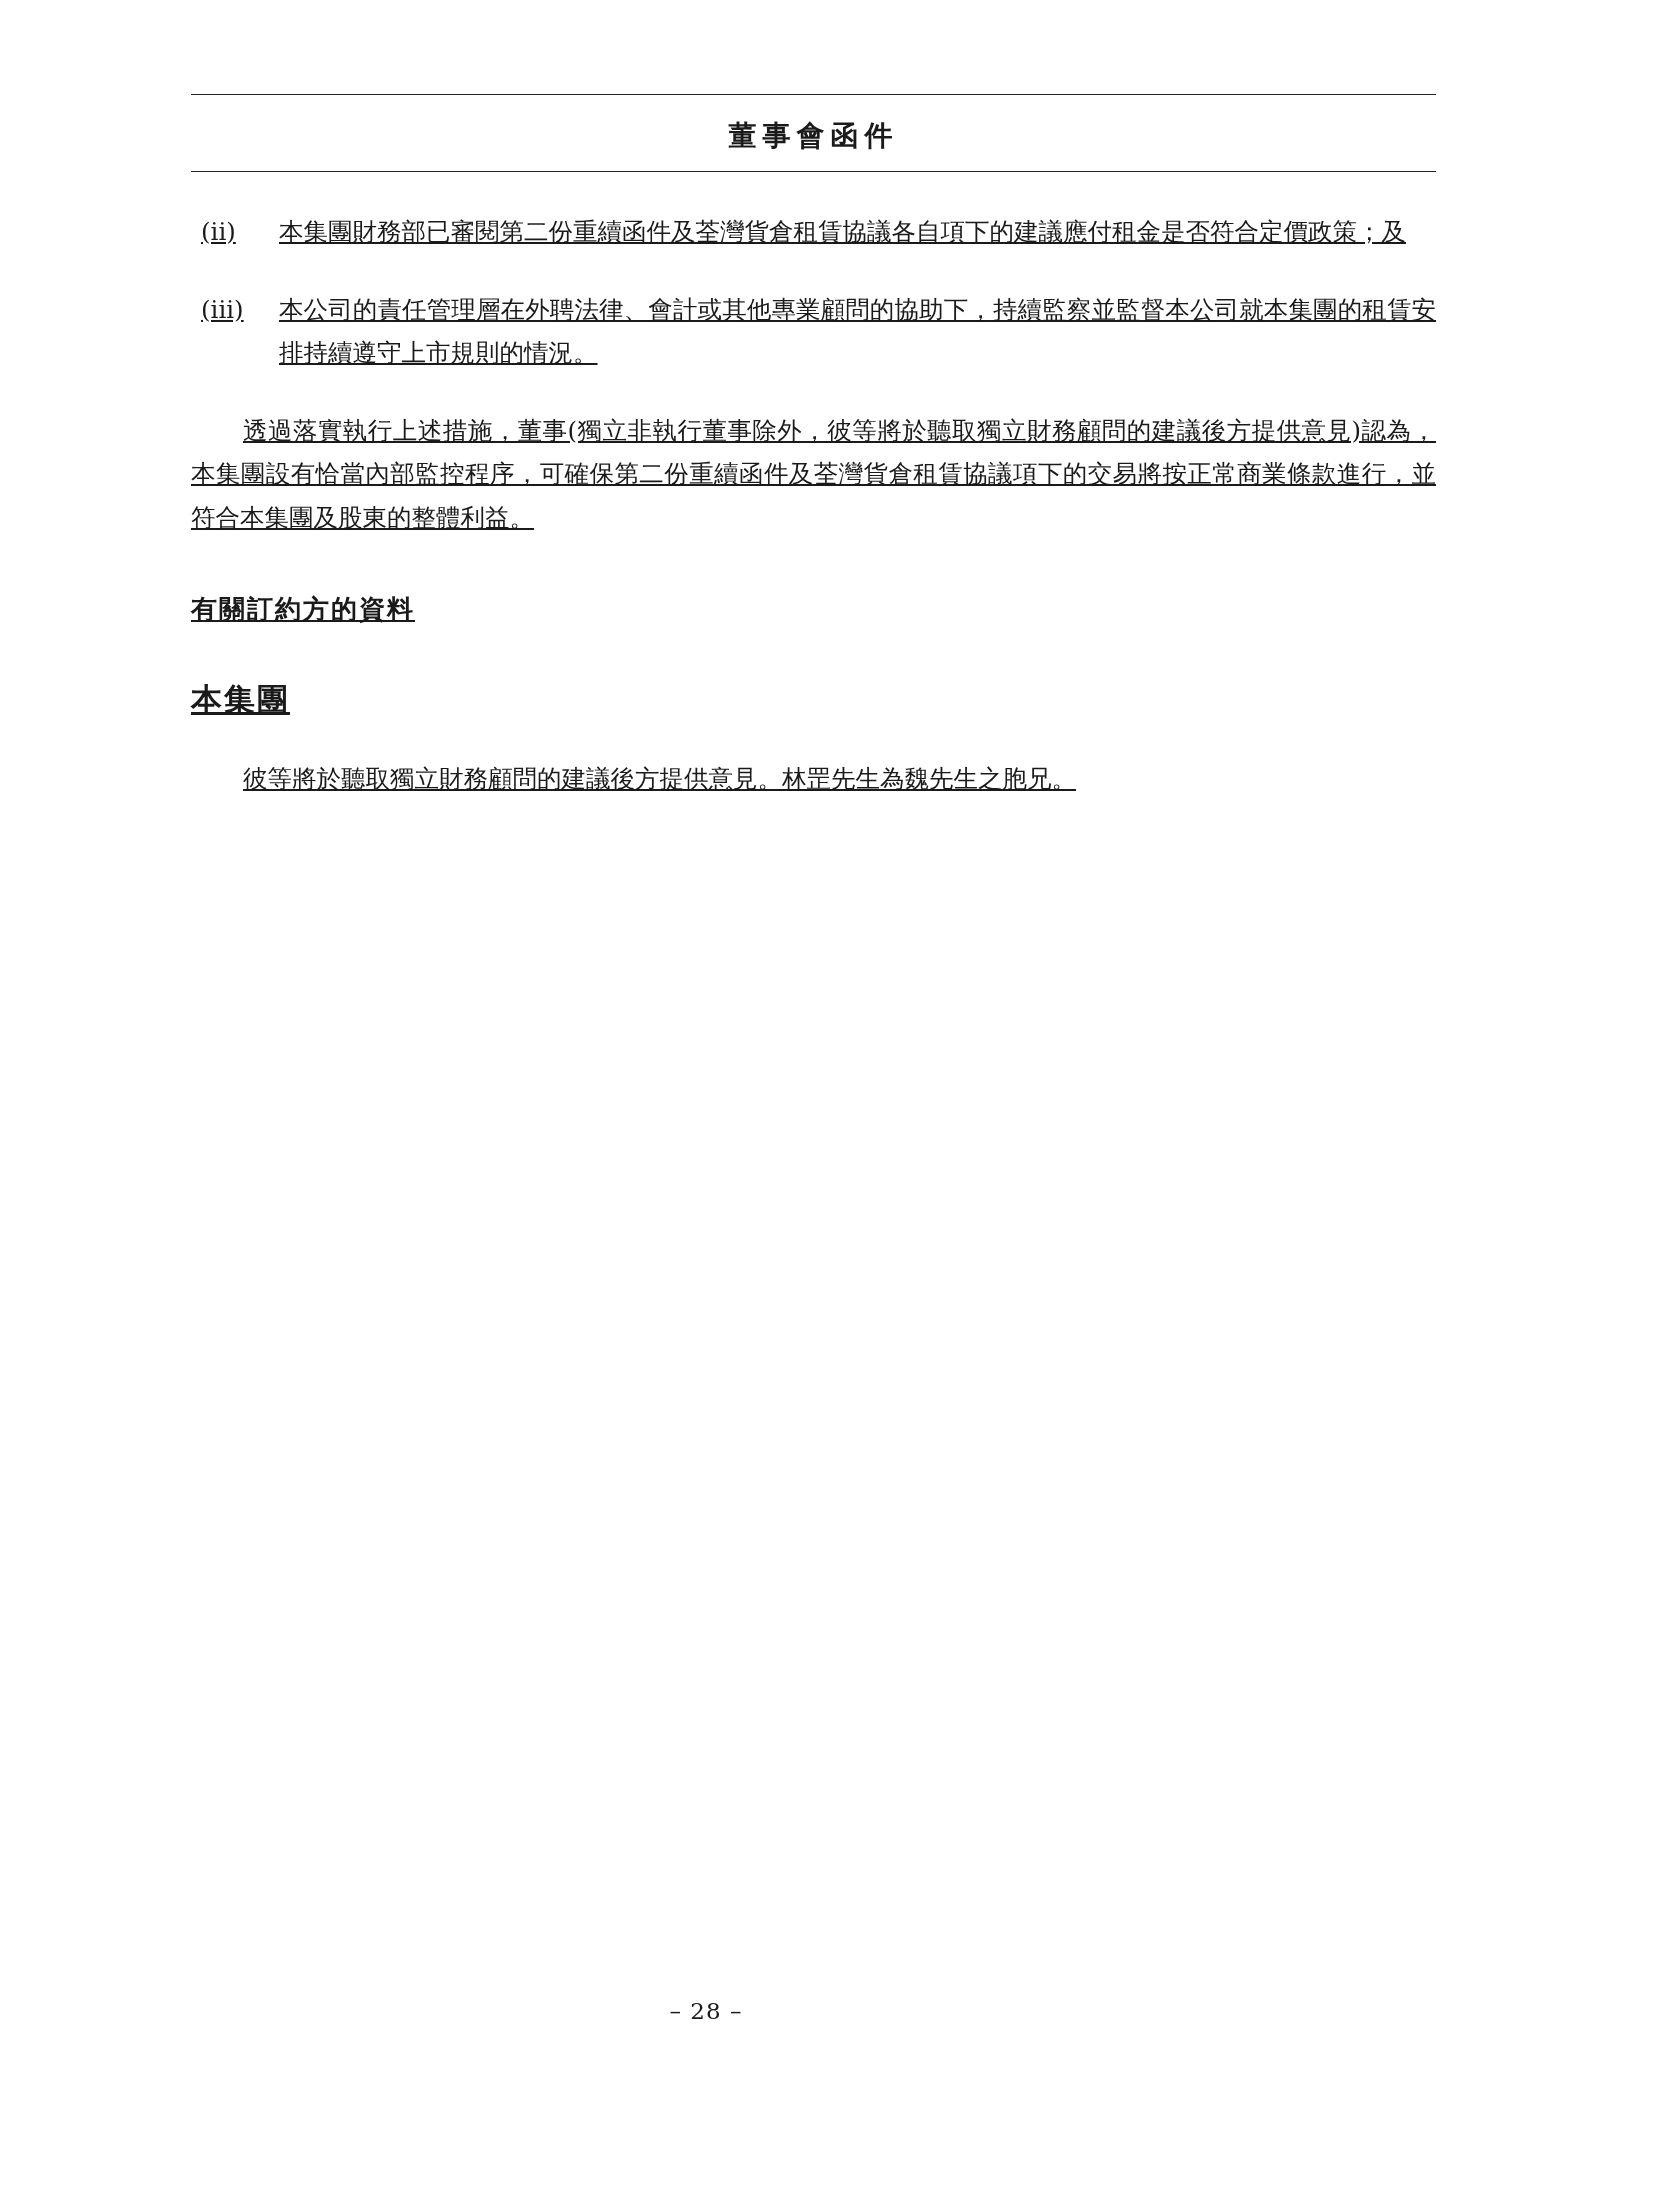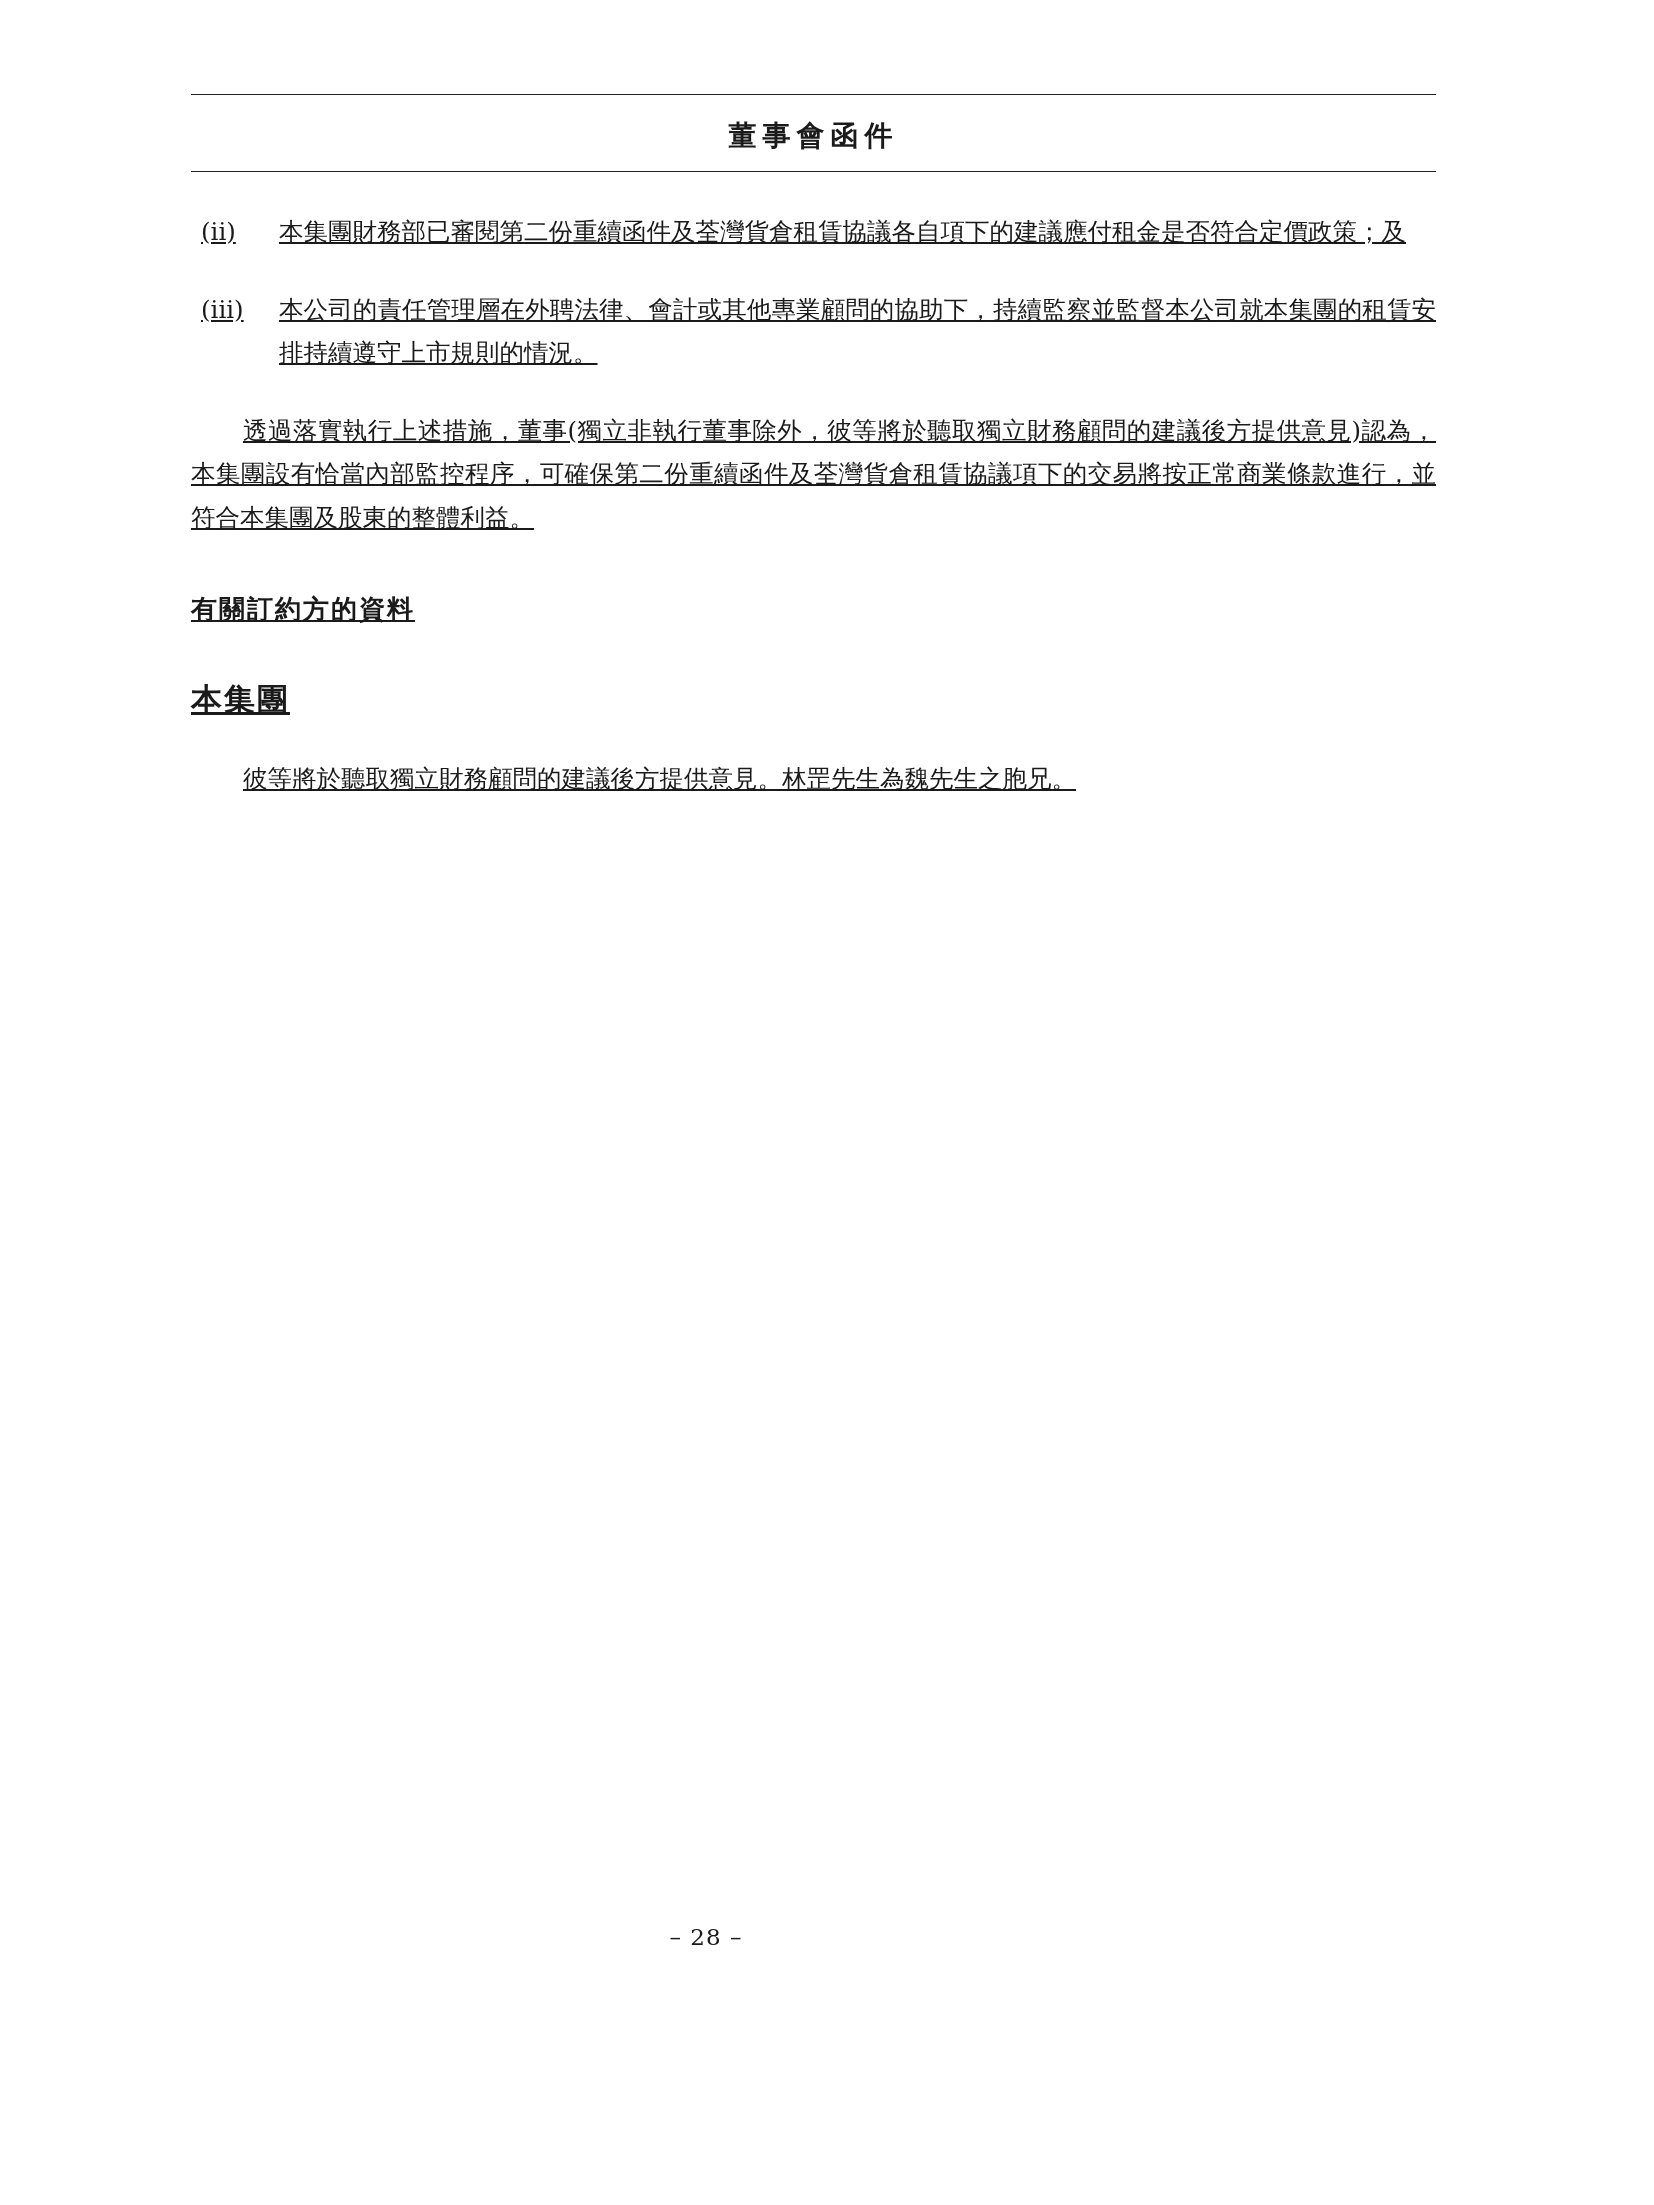--- a/index.html
+++ b/index.html
@@ -92,21 +92,21 @@
   }
   h3.sub-title {
     font-size: 31px;
     font-weight: bold;
     letter-spacing: 2px;
     margin: 40px 0 30px 0;
   }
   .footer {
     position: absolute;
     left: 0;
-    top: 1924px;
+    top: 1998px;
     width: 1412px;
     text-align: center;
     font-size: 23px;
     letter-spacing: 1px;
   }
 </style>
 </head>
 <body>
 
 <div class="page">

